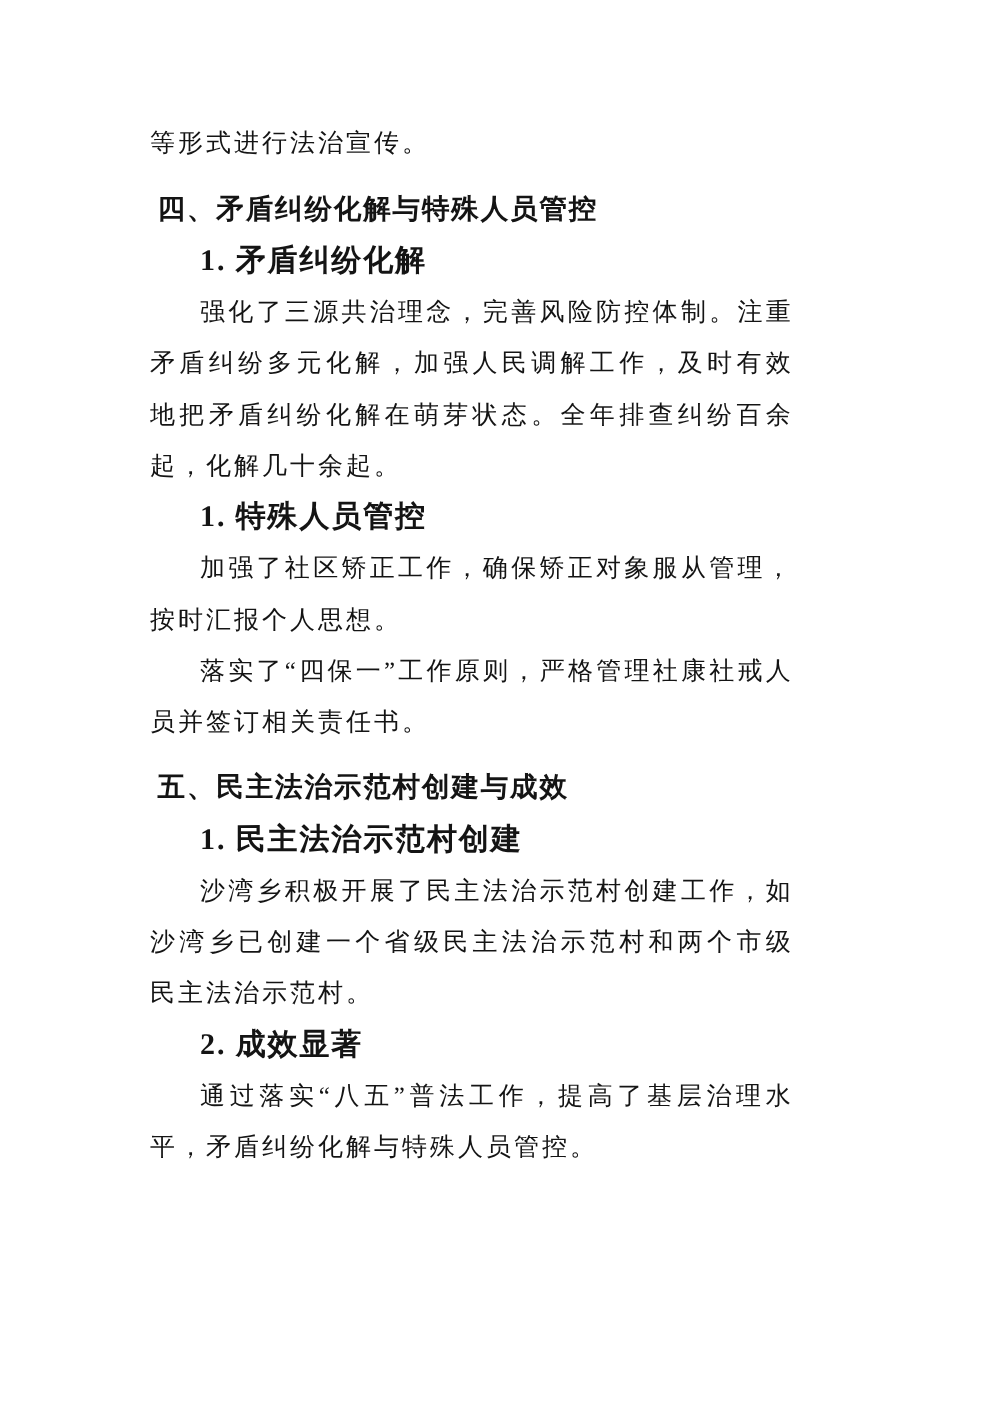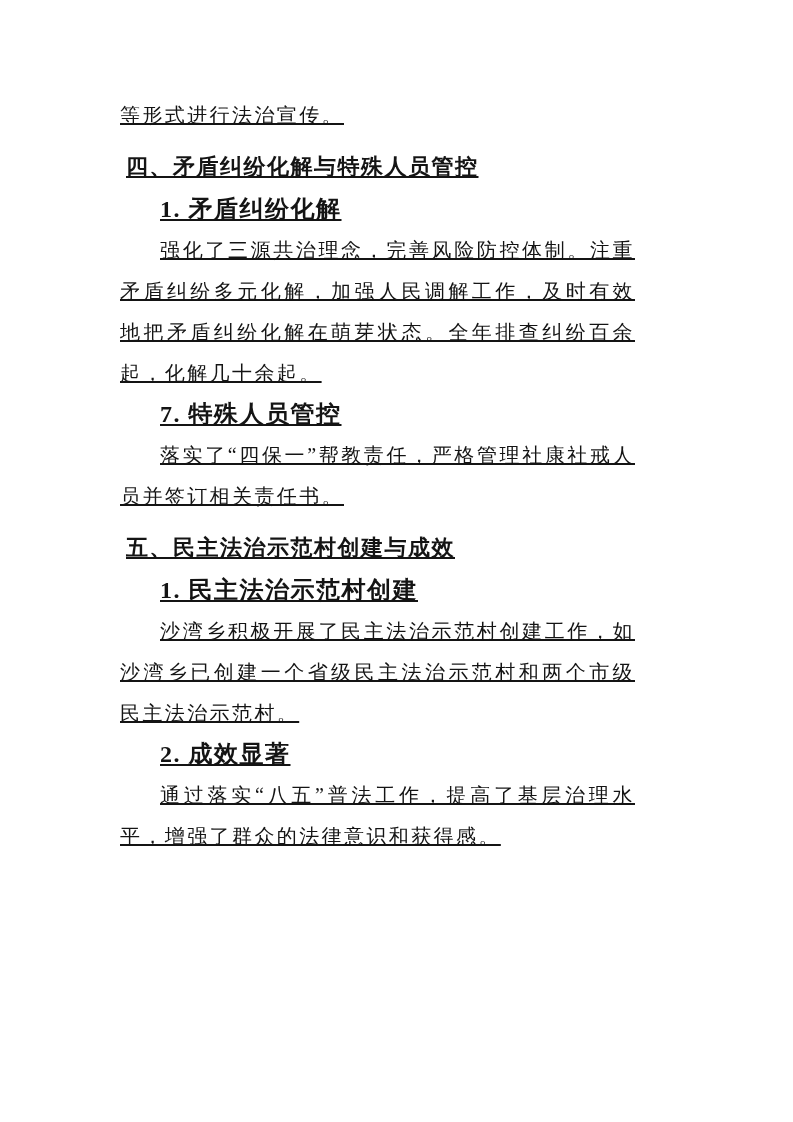--- a/index.html
+++ b/index.html
@@ -9,21 +9,20 @@
   }
   .page {
     position: relative;
     width: 755px;
     height: 1122px;
     background: #ffffff;
     box-sizing: border-box;
     padding: 95px 120px 0 120px;
     overflow: hidden;
     color: #141414;
-    text-decoration: underline;
   }
   p.body {
     font-family: "Liberation Serif", serif;
     font-size: 20px;
     line-height: 41px;
     letter-spacing: 2.4px;
     text-align: justify;
     text-justify: inter-character;
     margin: 0;
   }
@@ -53,29 +52,30 @@
 <div class="page">
 
   <p class="body">等形式进行法治宣传。</p>
 
   <h2 class="sec">四、矛盾纠纷化解与特殊人员管控</h2>
 
   <h3 class="sub">1. 矛盾纠纷化解</h3>
 
   <p class="body indent">强化了三源共治理念，完善风险防控体制。注重矛盾纠纷多元化解，加强人民调解工作，及时有效地把矛盾纠纷化解在萌芽状态。全年排查纠纷百余起，化解几十余起。</p>
 
-  <h3 class="sub">7. 特殊人员管控</h3>
+  <h3 class="sub">1. 特殊人员管控</h3>
 
 
+  <p class="body indent">加强了社区矫正工作，确保矫正对象服从管理，按时汇报个人思想。</p>
 
-  <p class="body indent">落实了“四保一”帮教责任，严格管理社康社戒人员并签订相关责任书。</p>
+  <p class="body indent">落实了“四保一”工作原则，严格管理社康社戒人员并签订相关责任书。</p>
 
   <h2 class="sec">五、民主法治示范村创建与成效</h2>
 
   <h3 class="sub">1. 民主法治示范村创建</h3>
 
   <p class="body indent">沙湾乡积极开展了民主法治示范村创建工作，如沙湾乡已创建一个省级民主法治示范村和两个市级民主法治示范村。</p>
 
   <h3 class="sub">2. 成效显著</h3>
 
-  <p class="body indent">通过落实“八五”普法工作，提高了基层治理水平，增强了群众的法律意识和获得感。</p>
+  <p class="body indent">通过落实“八五”普法工作，提高了基层治理水平，矛盾纠纷化解与特殊人员管控。</p>
 
 </div>
 
 </body></html>

